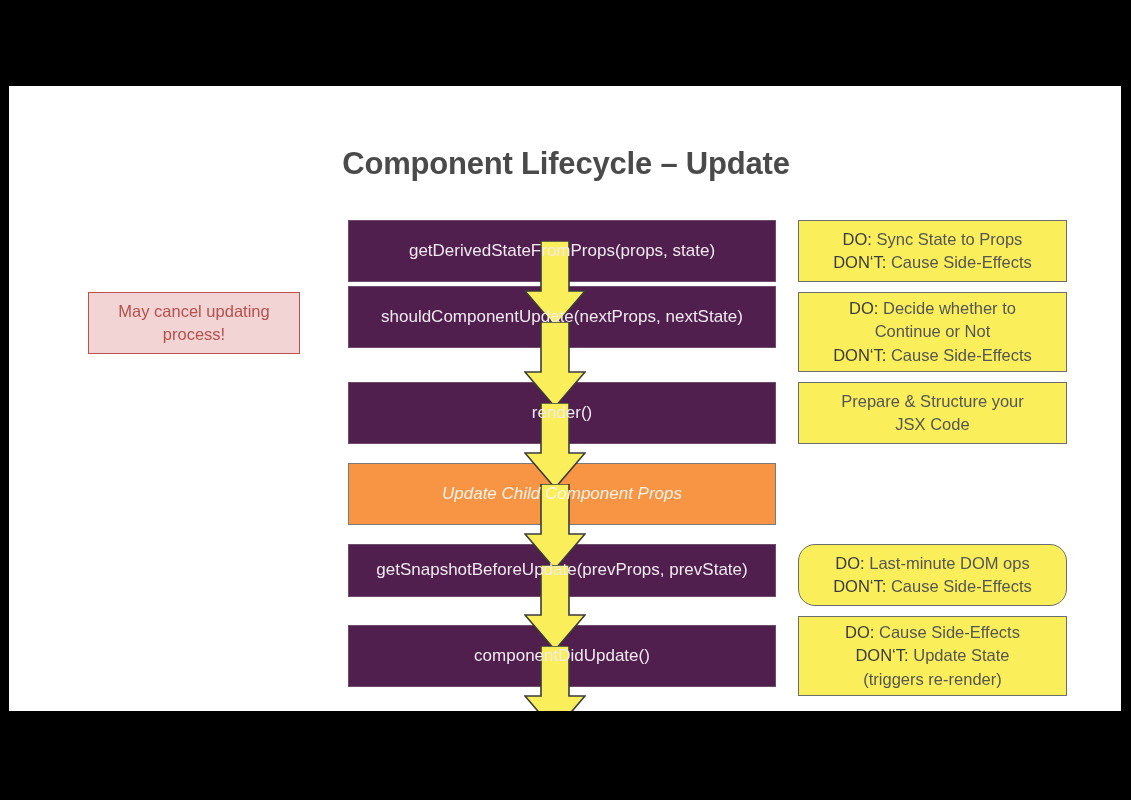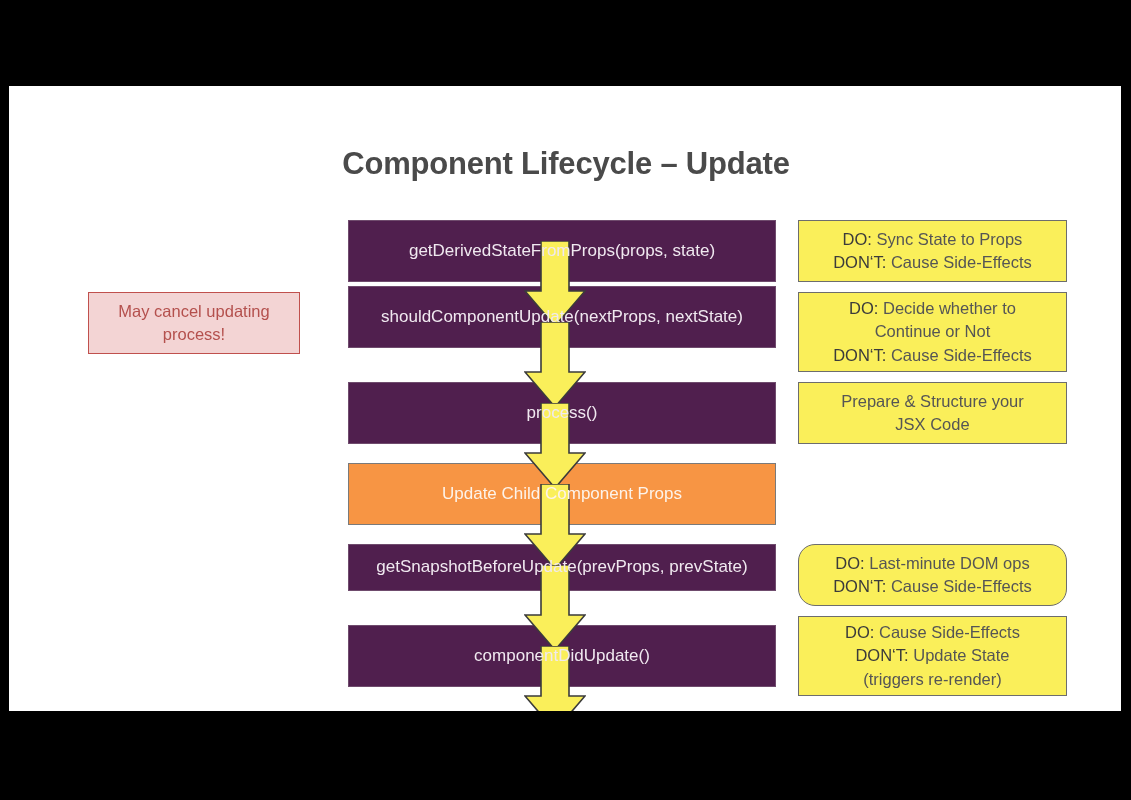--- a/index.html
+++ b/index.html
@@ -70,22 +70,22 @@
   }
   .flow-box.child-props {
     background: #F79544;
     color: #fdf3ea;
     border: 1px solid #7a7a7a;
   }
 
   .box-1 { top: 134px; height: 62px; }
   .box-2 { top: 200px; height: 62px; }
   .box-3 { top: 296px; height: 62px; }
-  .box-4 { top: 377px; height: 62px; }
-  .box-5 { top: 458px; height: 47px; }
+  .box-4 { top: 377px; height: 62px; font-style: italic; }
+  .box-5 { top: 458px; height: 53px; }
   .box-6 { top: 539px; height: 62px; }
 
   
   .flow-arrow {
     position: absolute;
     left: 515px;
     width: 62px;
     pointer-events: none;
   }
   .flow-arrow svg { display: block; width: 62px; height: 100%; }
@@ -157,21 +157,21 @@
 
     <div class="flow-box phase box-1">
       <span class="flow-label">getDerivedStateFromProps(props, state)</span>
     </div>
 
     <div class="flow-box phase box-2">
       <span class="flow-label">shouldComponentUpdate(nextProps, nextState)</span>
     </div>
 
     <div class="flow-box phase box-3">
-      <span class="flow-label">process()</span>
+      <span class="flow-label">render()</span>
     </div>
 
     <div class="flow-box child-props box-4">
       <span class="flow-label">Update Child Component Props</span>
     </div>
 
     <div class="flow-box phase box-5">
       <span class="flow-label">getSnapshotBeforeUpdate(prevProps, prevState)</span>
     </div>
 

